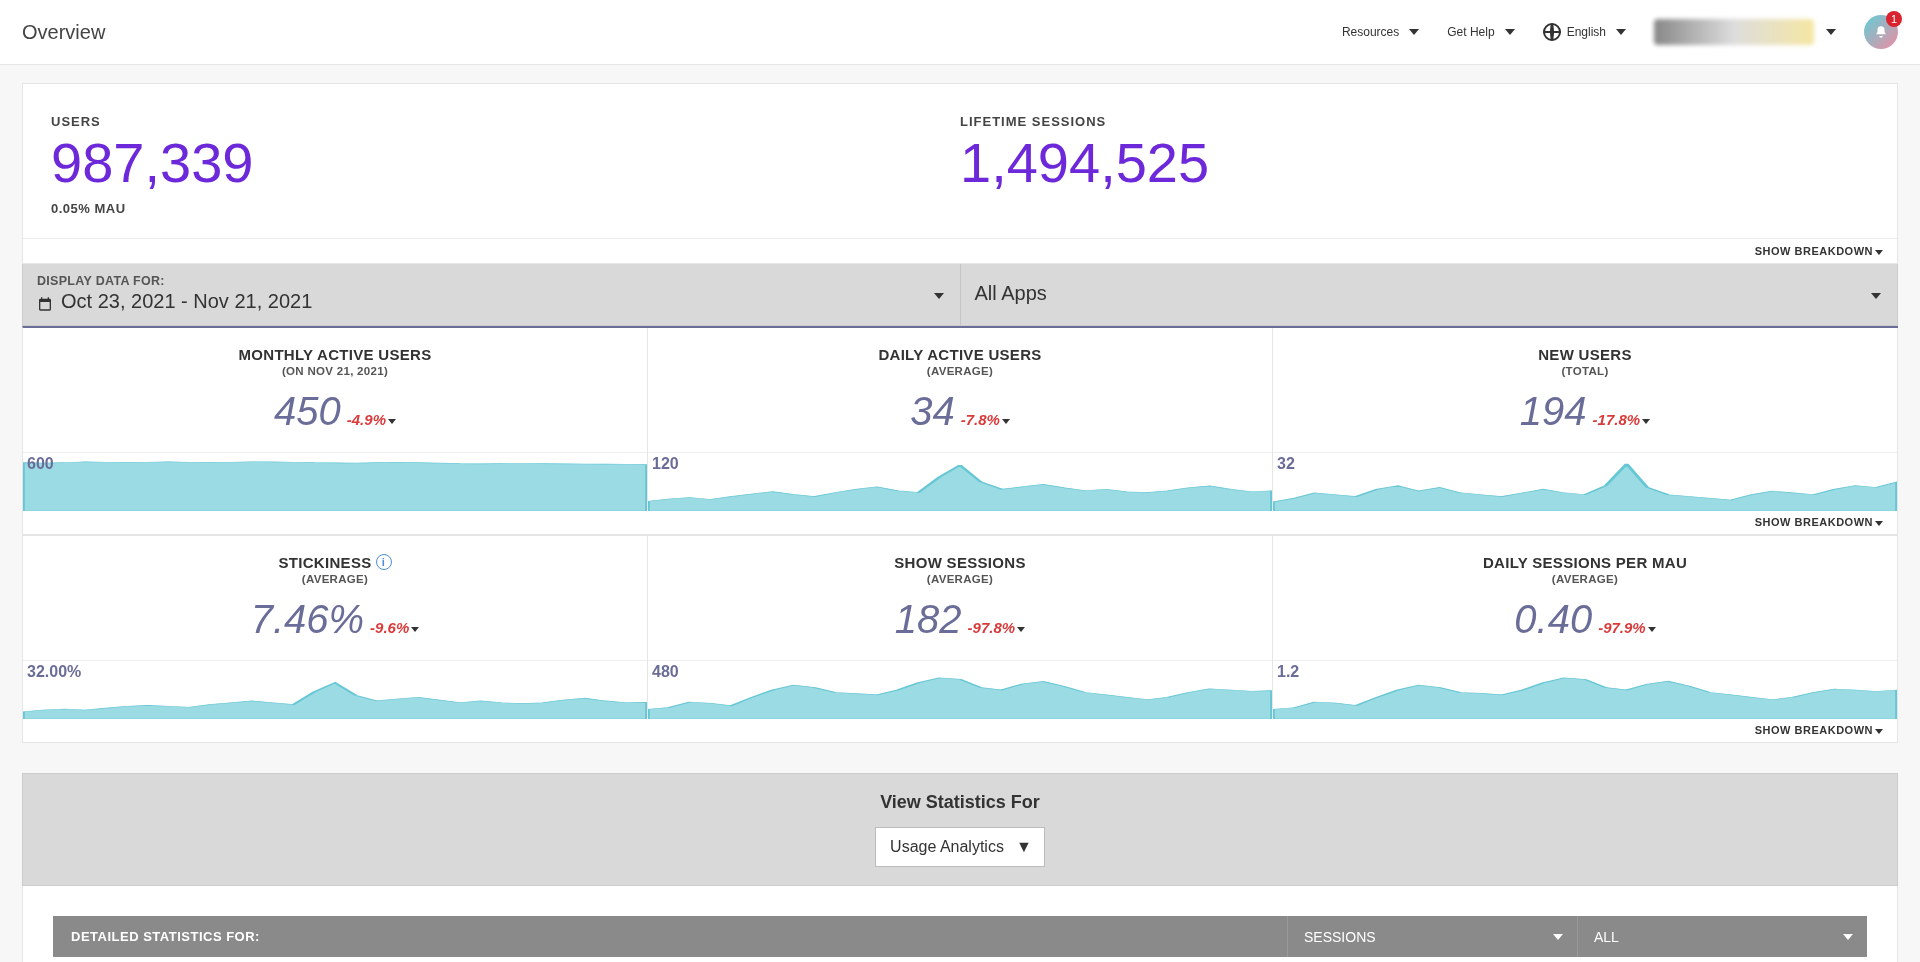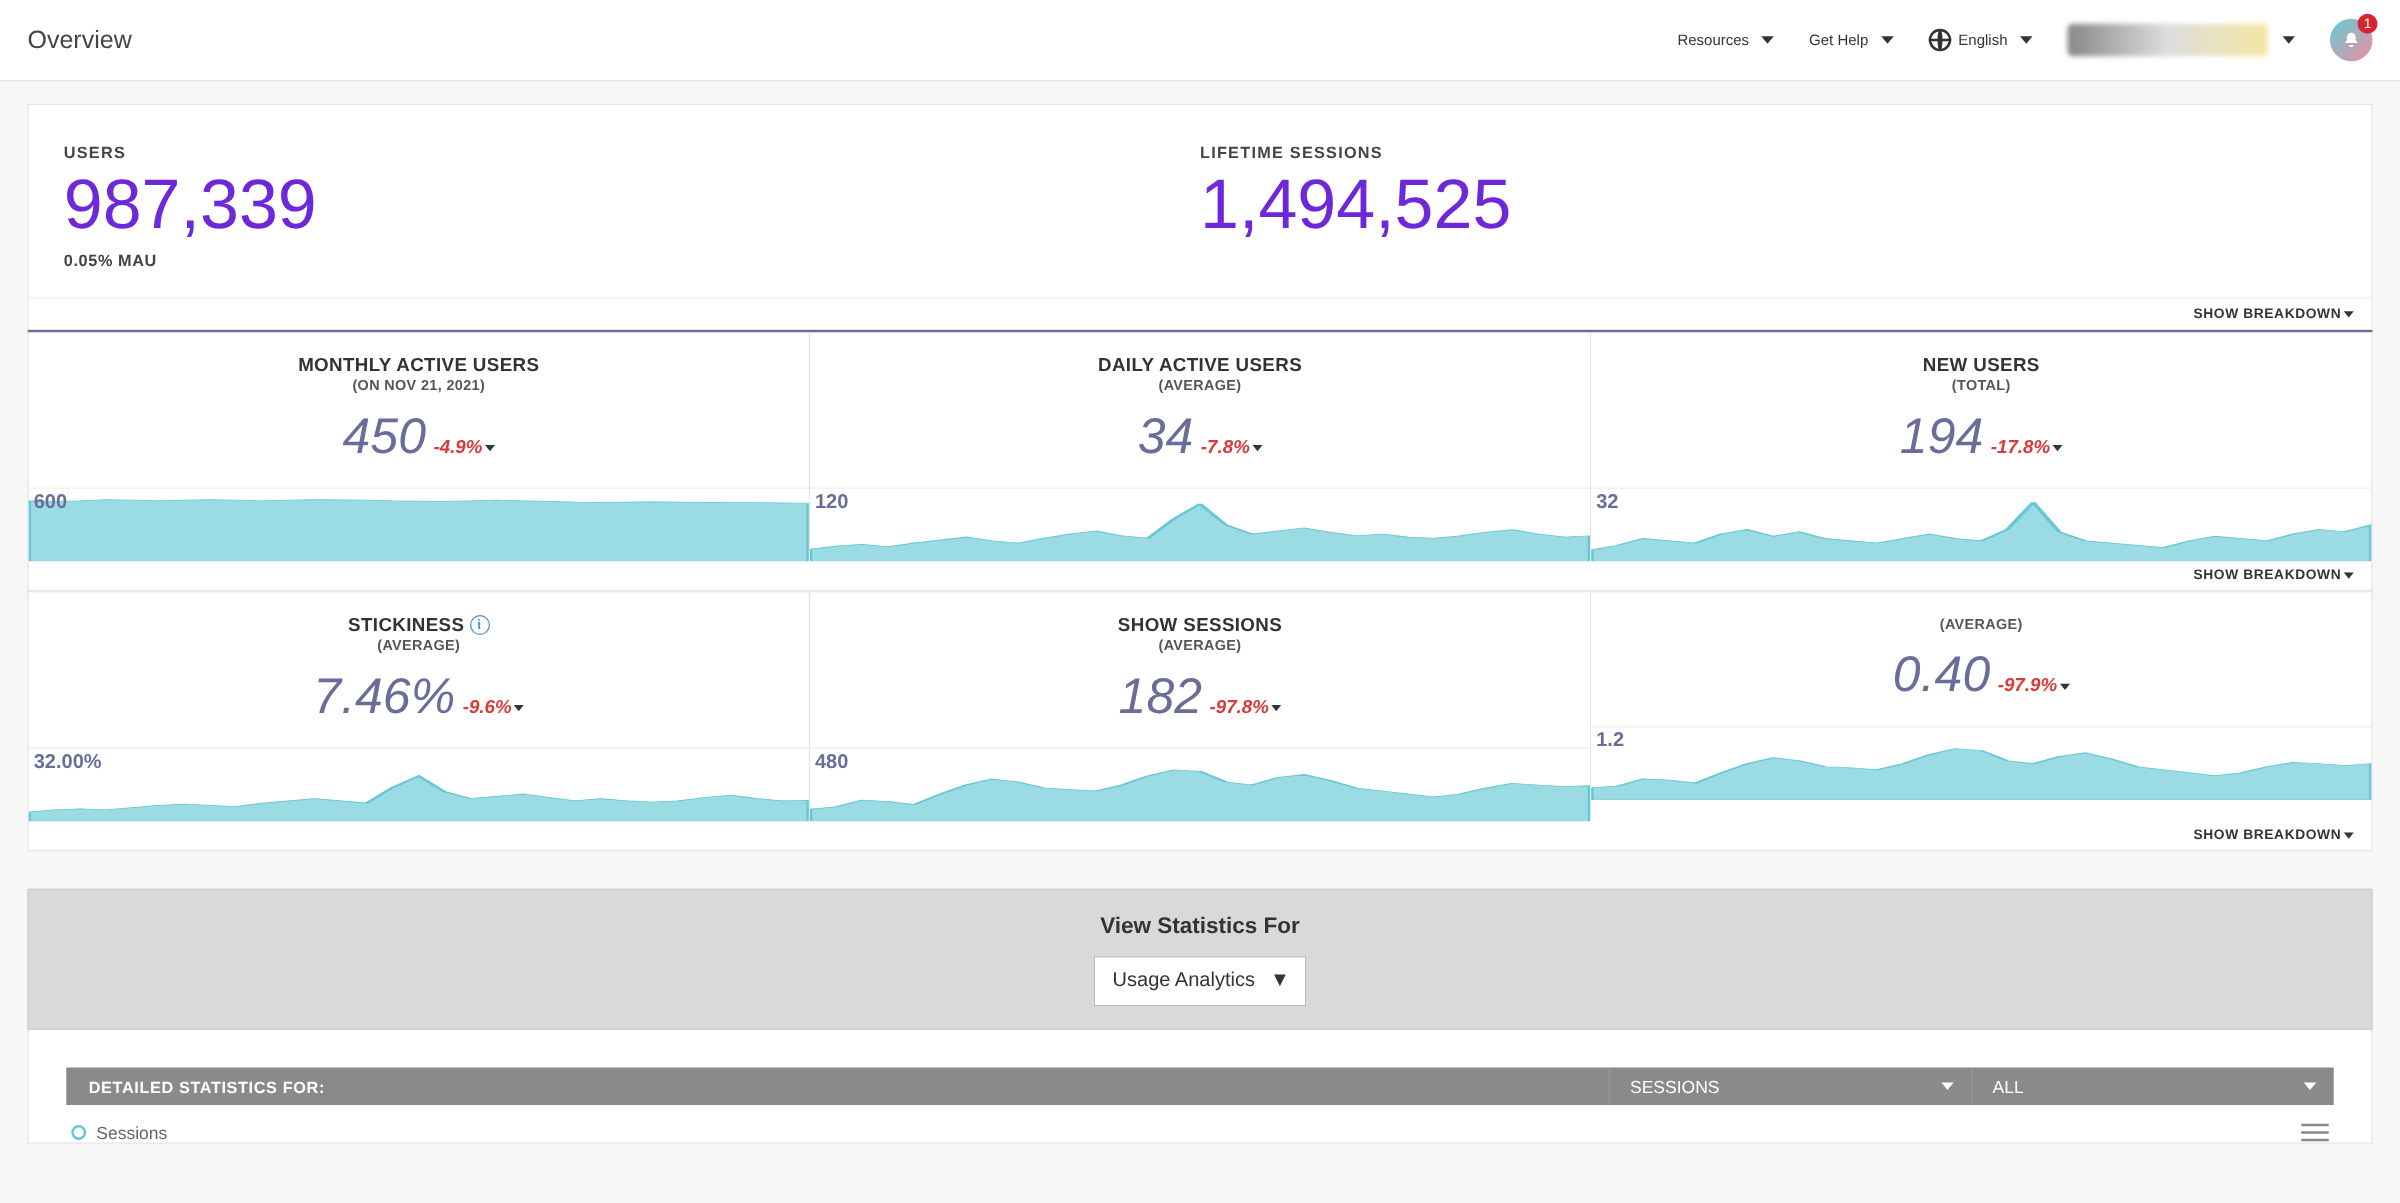--- a/index.html
+++ b/index.html
@@ -57,21 +57,21 @@
   .spark-axis { position: absolute; top: 2px; left: 4px; font-size: 16px; color: #6b6d99; font-weight: 700; }
   .spark-svg { width: 100%; height: 58px; display: block; }
   .info-icon { display: inline-flex; width: 16px; height: 16px; border: 1.5px solid #4a90d9; border-radius: 50%; align-items: center; justify-content: center; font-size: 11px; color: #4a90d9; font-weight: 700; vertical-align: 2px; margin-left: 4px; }
 
   
   .stats-header { background: #d9d9d9; border: 1px solid #ccc; margin-top: 30px; padding: 18px 30px; display: flex; align-items: center; gap: 14px; flex-direction: column; }
   .stats-header-label { font-size: 18px; font-weight: 700; color: #333; }
   .stats-select { background: #fff; border: 1px solid #bbb; padding: 10px 40px 10px 14px; font-size: 16px; position: relative; cursor: pointer; }
   .stats-select-caret { position: absolute; right: 12px; top: 50%; transform: translateY(-50%); }
   .stats-body { background: #fff; border: 1px solid #e5e5e5; border-top: none; padding: 30px 30px 0; }
-  .stats-bar { background: #8a8a8a; color: #fff; display: flex; align-items: center; height: 30px; }
+  .stats-bar { background: #8a8a8a; color: #fff; display: flex; align-items: center; height: 41px; }
   .stats-bar-label { flex: 1; padding: 0 18px; font-size: 13px; letter-spacing: 0.5px; font-weight: 600; }
   .stats-bar-select { width: 290px; border-left: 1px solid #9a9a9a; height: 100%; display: flex; align-items: center; padding: 0 16px; position: relative; font-size: 14px; font-weight: 500; cursor: pointer; }
   .stats-bar-caret { position: absolute; right: 14px; top: 50%; transform: translateY(-50%); width: 0; height: 0; border-left: 5px solid transparent; border-right: 5px solid transparent; border-top: 6px solid #fff; }
   .legend-row { display: flex; align-items: center; gap: 8px; padding: 14px 4px 0; font-size: 14px; color: #666; justify-content: space-between;}
   .legend-left { display:flex; align-items:center; gap:8px; }
   .legend-dot { width: 12px; height: 12px; border-radius: 50%; border: 2px solid #67c7d4; display: inline-block; }
   .hamburger { width: 22px; height: 14px; display: flex; flex-direction: column; justify-content: space-between; cursor: pointer; }
   .hamburger span { height: 2px; background: #888; width: 100%; }
 </style>
 </head>
@@ -112,20 +112,40 @@
         <div class="sub-label">0.05% MAU</div>
       </div>
       <div class="totals-col">
         <div class="small-label">LIFETIME SESSIONS</div>
         <div class="big-number">1,494,525</div>
       </div>
     </div>
     <div class="show-breakdown-bar chevron-down-sm"><span>SHOW BREAKDOWN</span></div>
   </div>
 
+  <div class="filter-row">
+    <div class="filter-col">
+      <div class="filter-small">DISPLAY DATA FOR:</div>
+      <div class="filter-main">
+        <span class="cal-icon">
+          <svg viewBox="0 0 24 24" fill="#333">
+              <path d="M19 4h-1V2h-2v2H8V2H6v2H5a2 2 0 0 0-2 2v14a2 2 0 0 0 2 2h14a2 2 0 0 0 2-2V6a2 2 0 0 0-2-2zm0 16H5V9h14v11z"></path>
+            </svg>
+        </span>
+        <span>Oct 23, 2021 - Nov 21, 2021</span>
+      </div>
+      <span class="filter-chevron chevron-down"></span>
+    </div>
+    <div class="filter-col">
+      <div class="filter-main" style="margin-top:0;">
+        <span>All Apps</span>
+      </div>
+      <span class="filter-chevron chevron-down"></span>
+    </div>
+  </div>
 
   <div class="metric-grid" id="grid-row-1">
   <div class="metric-cell">
     <div class="metric-head">
       <div class="metric-title">MONTHLY ACTIVE USERS</div>
       <div class="metric-subtitle">(ON NOV 21, 2021)</div>
       <div class="metric-value-row">
         <span class="metric-value">450</span>
         <span class="metric-delta chevron-down-sm">-4.9%</span>
       </div>
@@ -200,20 +220,21 @@
     </div>
     <div class="spark-wrap">
       <div class="spark-axis">480</div>
       <svg class="spark-svg" viewBox="0 0 100 58" preserveAspectRatio="none">
             <path d="M 0 58 L 0.00 48.33 L 3.33 46.52 L 6.67 41.08 L 10.00 42.29 L 13.33 44.71 L 16.67 36.25 L 20.00 29.00 L 23.33 24.17 L 26.67 26.58 L 30.00 31.42 L 33.33 32.63 L 36.67 33.83 L 40.00 29.00 L 43.33 21.75 L 46.67 16.92 L 50.00 18.13 L 53.33 26.58 L 56.67 29.00 L 60.00 22.96 L 63.33 20.54 L 66.67 25.38 L 70.00 31.42 L 73.33 33.83 L 76.67 36.25 L 80.00 38.67 L 83.33 36.25 L 86.67 31.42 L 90.00 27.79 L 93.33 29.00 L 96.67 30.21 L 100.00 29.60 L 100 58 Z" fill="#9bdbe4" stroke="#67c7d4" stroke-width="0.6"></path>
           </svg>
     </div>
   </div>
   <div class="metric-cell">
     <div class="metric-head">
+      <div class="metric-title">DAILY SESSIONS PER MAU</div>
       <div class="metric-subtitle">(AVERAGE)</div>
       <div class="metric-value-row">
         <span class="metric-value">0.40</span>
         <span class="metric-delta chevron-down-sm">-97.9%</span>
       </div>
     </div>
     <div class="spark-wrap">
       <div class="spark-axis">1.2</div>
       <svg class="spark-svg" viewBox="0 0 100 58" preserveAspectRatio="none">
             <path d="M 0 58 L 0.00 48.33 L 3.33 46.88 L 6.67 41.08 L 10.00 42.05 L 13.33 44.47 L 16.67 36.25 L 20.00 29.00 L 23.33 24.17 L 26.67 26.58 L 30.00 31.42 L 33.33 32.38 L 36.67 33.83 L 40.00 29.00 L 43.33 21.75 L 46.67 16.92 L 50.00 18.37 L 53.33 26.58 L 56.67 29.00 L 60.00 23.20 L 63.33 20.30 L 66.67 25.13 L 70.00 31.42 L 73.33 33.83 L 76.67 36.25 L 80.00 38.67 L 83.33 36.25 L 86.67 31.42 L 90.00 28.03 L 93.33 29.00 L 96.67 30.45 L 100.00 29.00 L 100 58 Z" fill="#9bdbe4" stroke="#67c7d4" stroke-width="0.6"></path>

